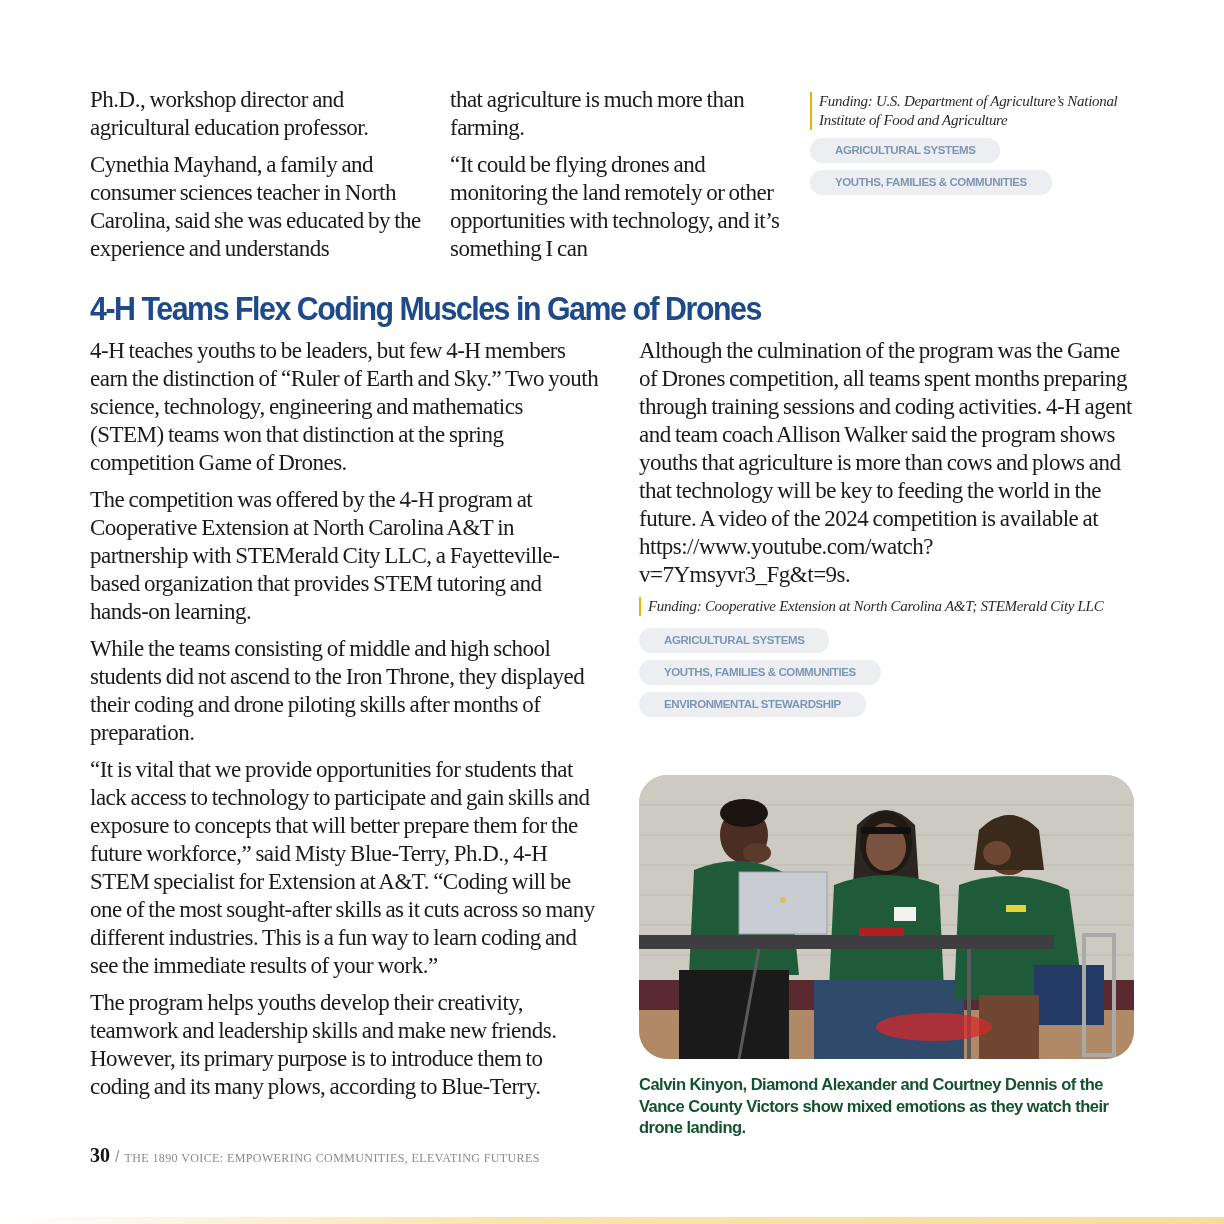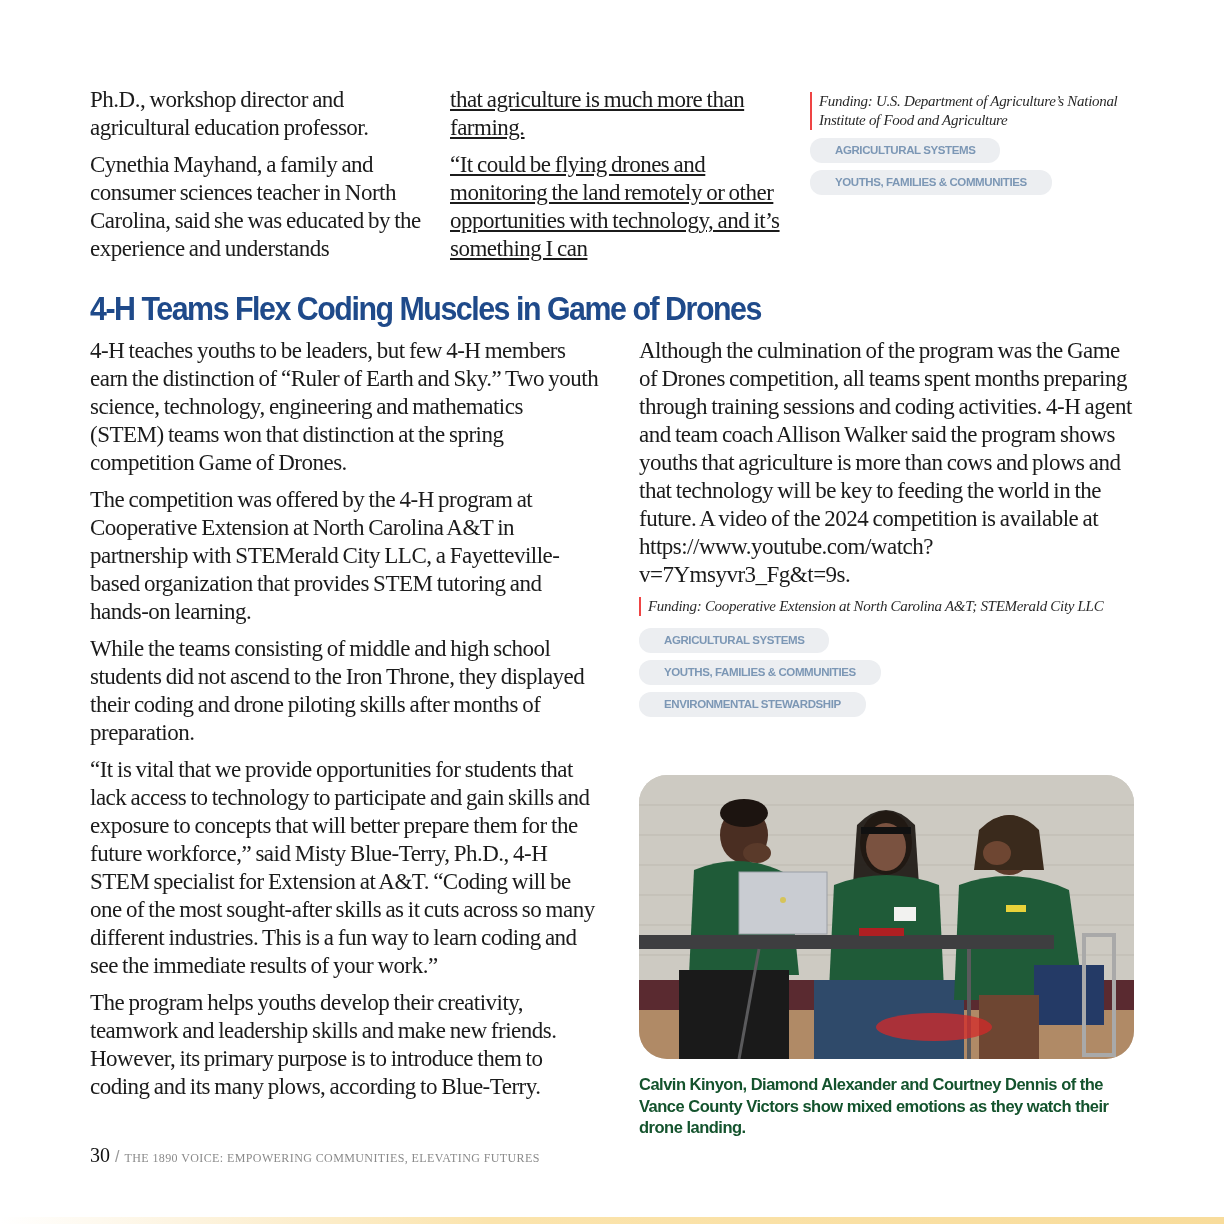--- a/index.html
+++ b/index.html
@@ -4,27 +4,27 @@
   <style>
     * { box-sizing: border-box; margin: 0; padding: 0; }
     html, body { width: 1224px; height: 1224px; background: #ffffff; overflow: hidden; }
     body { position: relative; font-family: "Liberation Serif", "DejaVu Serif", serif; color: #1a1a1a; }
 
     .body-text { font-size: 23px; line-height: 28px; letter-spacing: -0.5px; word-spacing: -1px; color: #1b1b1b; }
     .body-text p { margin-bottom: 9px; }
 
     .col { position: absolute; }
     #top-col-1 { left: 90px; top: 86px; width: 340px; }
-    #top-col-2 { left: 450px; top: 86px; width: 340px; text-decoration: underline; }
+    #top-col-2 { left: 450px; top: 86px; width: 340px; }
     #top-col-3 { left: 810px; top: 86px; width: 330px; }
 
     .funding {
       font-family: "Liberation Serif", "DejaVu Serif", serif;
       font-style: italic; font-size: 15px; line-height: 19px; color: #2a2a2a;
-      border-left: 2px solid #ef4444; padding-left: 7px; margin-top: 6px; margin-bottom: 8px;
+      border-left: 2px solid #eab308; padding-left: 7px; margin-top: 6px; margin-bottom: 8px;
       letter-spacing: -0.3px;
     }
 
     .tags { display: flex; flex-direction: column; align-items: flex-start; gap: 7px; }
     .tag {
       display: inline-block; background: #eceef1; color: #7c97b5;
       font-family: "Liberation Sans", "DejaVu Sans", sans-serif; font-weight: bold;
       font-size: 11.5px; letter-spacing: -0.4px; text-transform: uppercase;
       padding: 6px 25px; border-radius: 12px; line-height: 13px;
     }
@@ -48,21 +48,21 @@
     #caption {
       position: absolute; left: 639px; top: 1074px; width: 480px;
       font-family: "Liberation Sans", "DejaVu Sans", sans-serif; font-weight: bold;
       font-size: 16.5px; line-height: 21.5px; color: #14532d; letter-spacing: -0.5px;
     }
 
     #footer {
       position: absolute; left: 90px; top: 1144px; display: flex; align-items: baseline;
     }
     #page-number {
-      font-family: "Liberation Serif", "DejaVu Serif", serif; font-weight: normal; font-size: 20px; color: #111;
+      font-family: "Liberation Serif", "DejaVu Serif", serif; font-weight: bold; font-size: 20px; color: #111;
     }
     #footer-sep { font-family: "Liberation Sans", sans-serif; font-size: 16px; color: #999; margin: 0 5px 0 5px; }
     #footer-title {
       font-family: Liberation Serif, serif; font-size: 12px; letter-spacing: 0.4px; color: #8a8a8a; text-transform: uppercase;
     }
 
     #bottom-bar {
       position: absolute; left: 0; top: 1217px; width: 1224px; height: 7px;
       background: linear-gradient(to right, #ffffff 0%, #fdf4e0 15%, #fbe4ad 40%, #f8dc9b 100%);
     }

